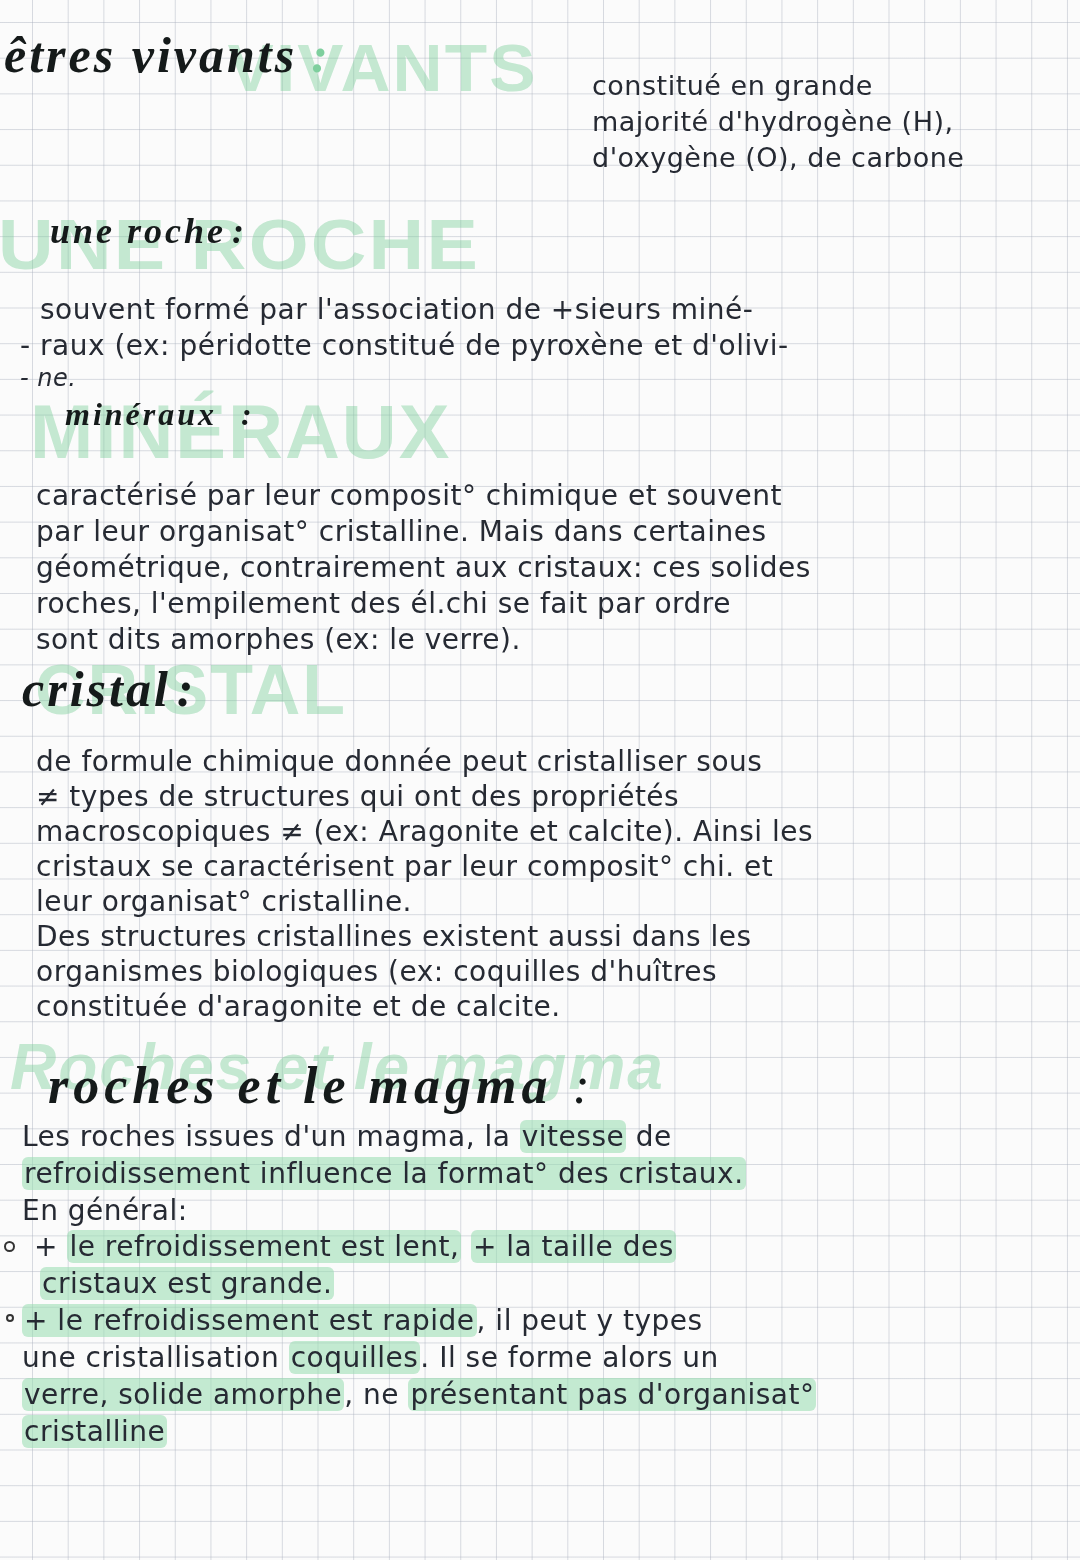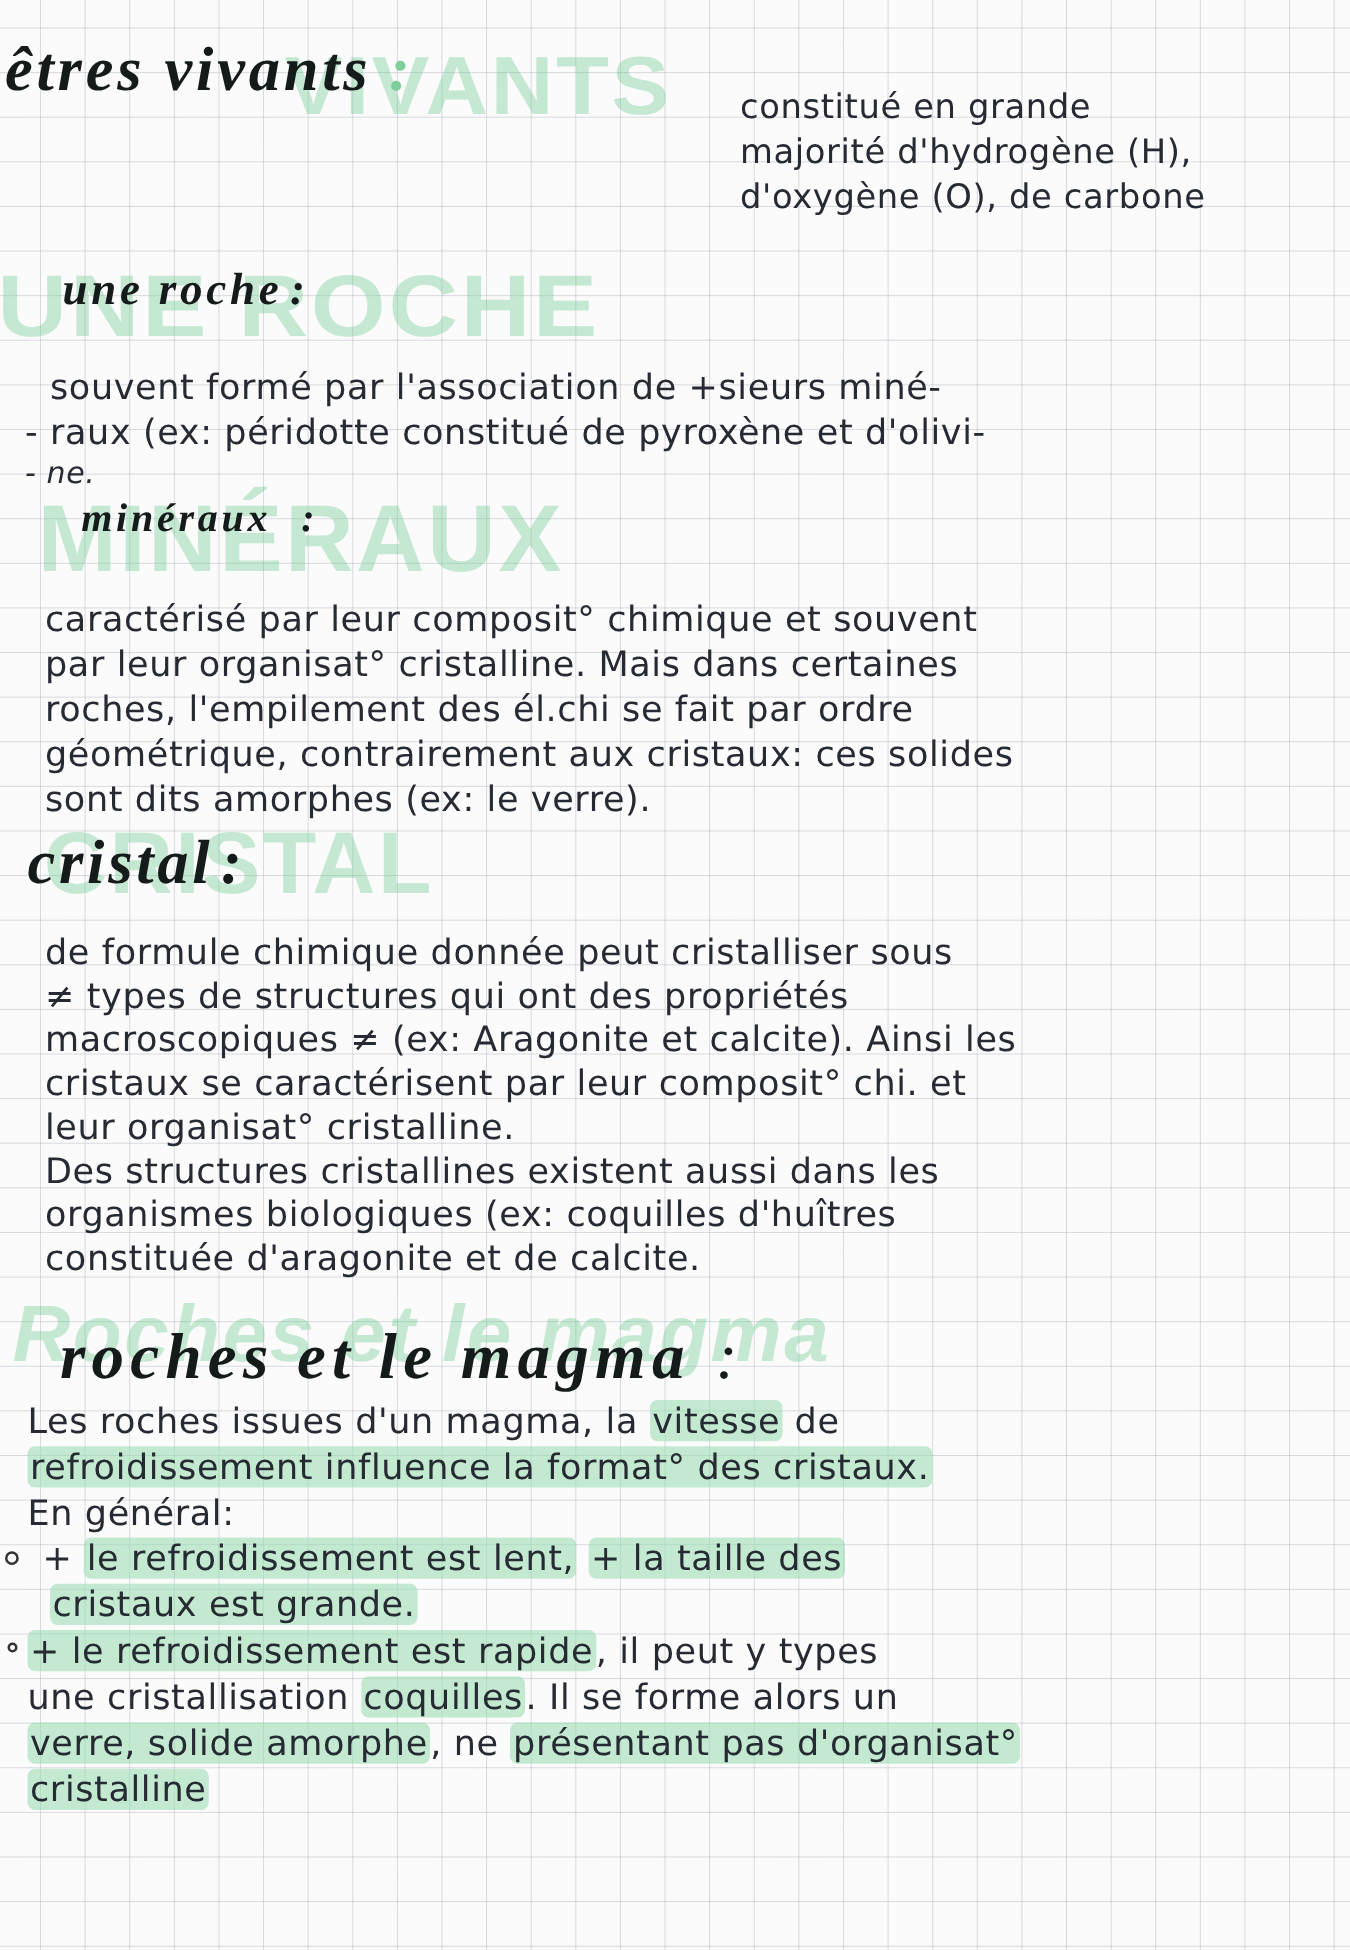--- a/index.html
+++ b/index.html
@@ -70,22 +70,22 @@
   <span class="line" style="margin-left:-20px; font-size:24px; line-height:28px;font-style:italic;">- ne.</span>
 </div>
 
 <div class="ghost" style="left:30px; top:388px; font-size:76px; transform:scaleX(1.0);">Minéraux</div>
 <div class="abs heading" style="left:36px; top:396px; font-size:32px;padding-left:29px;">
   <span>minéraux</span><span style="margin-left:24px;">:</span>
 </div>
 <div class="body-text" style="left:36px; top:478px; font-size:28px;">
   <span class="line">caractérisé par leur composit° chimique et souvent</span>
   <span class="line">par leur organisat° cristalline. Mais dans certaines</span>
+  <span class="line">géométrique, contrairement aux cristaux: ces solides</span>
   <span class="line">roches, l'empilement des él.chi se fait par ordre</span>
-  <span class="line">géométrique, contrairement aux cristaux: ces solides</span>
   <span class="line">sont dits amorphes (ex: le verre).</span>
 </div>
 
 <div class="ghost" style="left:35px; top:650px; font-size:70px;">Cristal</div>
 <div class="abs heading" style="left:22px; top:660px; font-size:50px;">
   <span>cristal</span><span style="margin-left:6px;">:</span>
 </div>
 <div class="body-text" style="left:36px; top:744px; font-size:28px; line-height:35px;">
   <span class="line">de formule chimique donnée peut cristalliser sous</span>
   <span class="line">≠ types de structures qui ont des propriétés</span>

